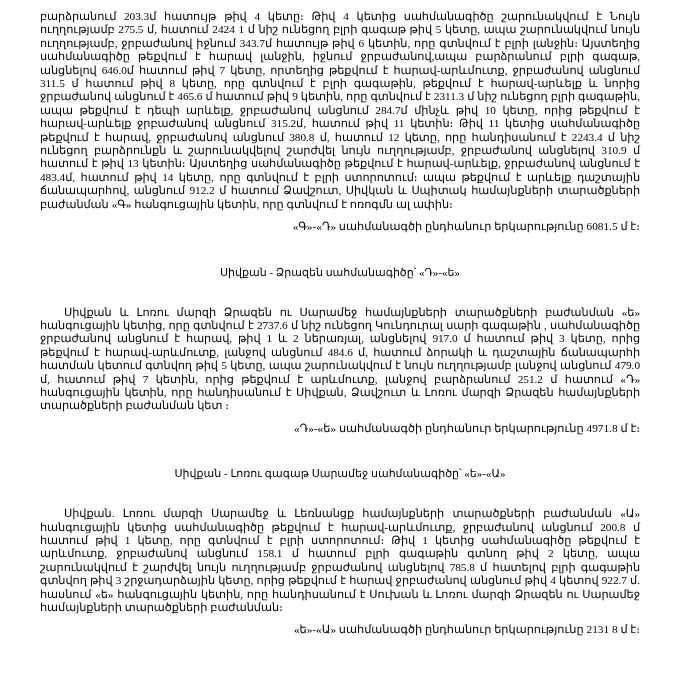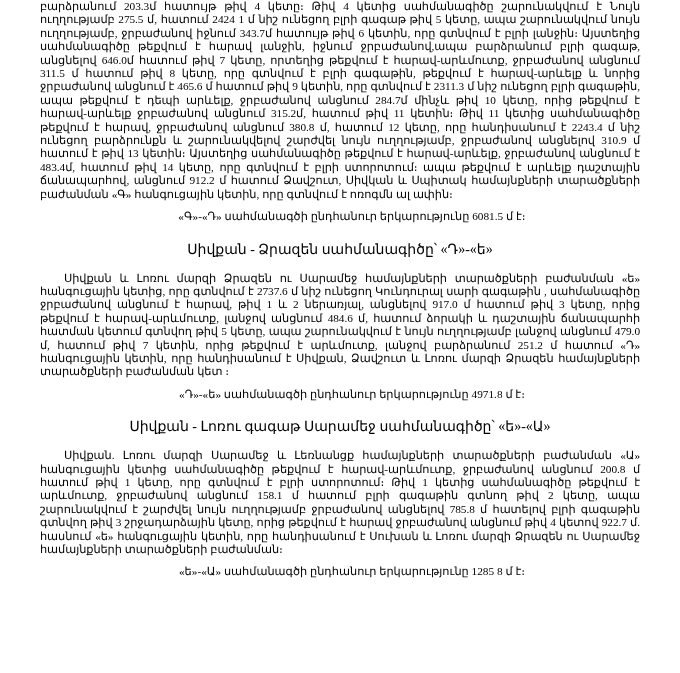--- a/index.html
+++ b/index.html
@@ -27,37 +27,37 @@
     line-height: 13.4px;
     text-align: justify;
     text-indent: 24px;
     letter-spacing: -0.05px;
     word-spacing: 0.2px;
   }
   p.no-indent {
     text-indent: 0;
   }
   h2.section-heading {
-    margin: 0;
-    font-size: 14px;
+    margin: 12px;
+    font-size: 11px;
     line-height: 18px;
     text-align: center;
     font-weight: normal;
   }
   .spacer-lg { height: 17px; }
   .spacer-md { height: 13px; }
   .spacer-sm { height: 9px; }
   p.total-line {
     margin: 0;
     font-size: 11.3px;
     line-height: 13.4px;
     text-indent: 24px;
-    text-align: center;
+    text-align: right;
   }
-  .top-block { }
+  .top-block { padding-top: 10px; }
 </style>
 </head>
 <body>
 
 <div class="page">
 
   <div class="top-block">
     <p class="body-par no-indent">բարձրանում 203.3մ հատույթ թիվ 4 կետը։ Թիվ 4 կետից սահմանագիծը շարունակվում է Նույն ուղղությամբ 275.5 մ, հատում 2424 1 մ նիշ ունեցող  բլրի գագաթ թիվ 5  կետը, ապա շարունակվում նույն ուղղությամբ, ջրբաժանով իջնում 343.7մ հատույթ թիվ 6 կետին, որը գտնվում է բլրի լանջին։ Այստեղից սահմանագիծը թեքվում է հարավ լանջին, իջնում  ջրբաժանով,ապա բարձրանում բլրի գագաթ, անցնելով 646.0մ հատում թիվ 7 կետը, որտեղից թեքվում է հարավ-արևմուտք, ջրբաժանով անցնում 311.5 մ հատում թիվ 8 կետը, որը գտնվում է բլրի գագաթին, թեքվում է հարավ-արևելք և նորից ջրբաժանով  անցնում է 465.6 մ հատում թիվ 9 կետին, որը գտնվում  է 2311.3 մ նիշ ունեցող բլրի գագաթին, ապա թեքվում է դեպի արևելք, ջրբաժանով անցնում 284.7մ մինչև թիվ 10 կետը, որից թեքվում է հարավ-արևելք ջրբաժանով անցնում 315.2մ, հատում թիվ 11 կետին։ Թիվ 11 կետից սահմանագիծը թեքվում է հարավ, ջրբաժանով անցնում  380.8 մ, հատում 12 կետը, որը հանդիսանում է 2243.4 մ նիշ ունեցող բարձրունքն և շարունակվելով շարժվել նույն ուղղությամբ, ջրբաժանով անցնելով 310.9 մ հատում է թիվ 13 կետին։ Այստեղից սահմանագիծը թեքվում է հարավ-արևելք, ջրբաժանով անցնում է 483.4մ, հատում  թիվ 14 կետը, որը գտնվում է բլրի ստորոտում։ ապա թեքվում է արևելք դաշտային ճանապարհով, անցնում  912.2  մ    հատում Ձավշուտ, Սիվկան և Սպիտակ համայնքների տարածքների բաժանման «Գ» հանգուցային կետին, որը գտնվում է ոռոգմն ալ ափին։</p>
   </div>
 
@@ -73,15 +73,15 @@
   <div class="spacer-sm"></div>
   <p class="total-line">«Դ»-«ե» սահմանագծի ընդհանուր երկարությունը 4971.8 մ է։</p>
 
   <div class="spacer-lg"></div>
   <h2 class="section-heading">Սիվքան - Լոռու գագաթ Սարամեջ  սահմանագիծը՝  «ե»-«Ա»</h2>
   <div class="spacer-md"></div>
 
   <p class="body-par">Սիվքան. Լոռու մարզի Սարամեջ և  Լեռնանցք համայնքների տարածքների բաժանման «Ա» հանգուցային կետից սահմանագիծը թեքվում է հարավ-արևմուտք, ջրբաժանով անցնում 200.8 մ հատում թիվ 1 կետը, որը գտնվում է բլրի ստորոտում։ Թիվ 1 կետից  սահմանագիծը թեքվում է արևմուտք,  ջրբաժանով անցնում  158.1 մ հատում  բլրի գագաթին գտնող թիվ 2 կետը,  ապա  շարունակվում է շարժվել նույն ուղղությամբ ջրբաժանով անցնելով 785.8 մ հատելով բլրի գագաթին գտնվող թիվ 3 շրջադարձային կետը, որից թեքվում է հարավ ջրբաժանով անցնում թիվ 4 կետով   922.7  մ.  հասնում  «ե» հանգուցային կետին, որը հանդիսանում է     Սուխան և Լոռու մարզի Ձրազեն ու Սարամեջ համայնքների տարածքների բաժանման։</p>
 
   <div class="spacer-sm"></div>
-  <p class="total-line">«ե»-«Ա» սահմանագծի ընդհանուր երկարությունը 1285 8 մ է։</p>
+  <p class="total-line">«ե»-«Ա» սահմանագծի ընդհանուր երկարությունը 2131 8 մ է։</p>
 
 </div>
 
 </body></html>

